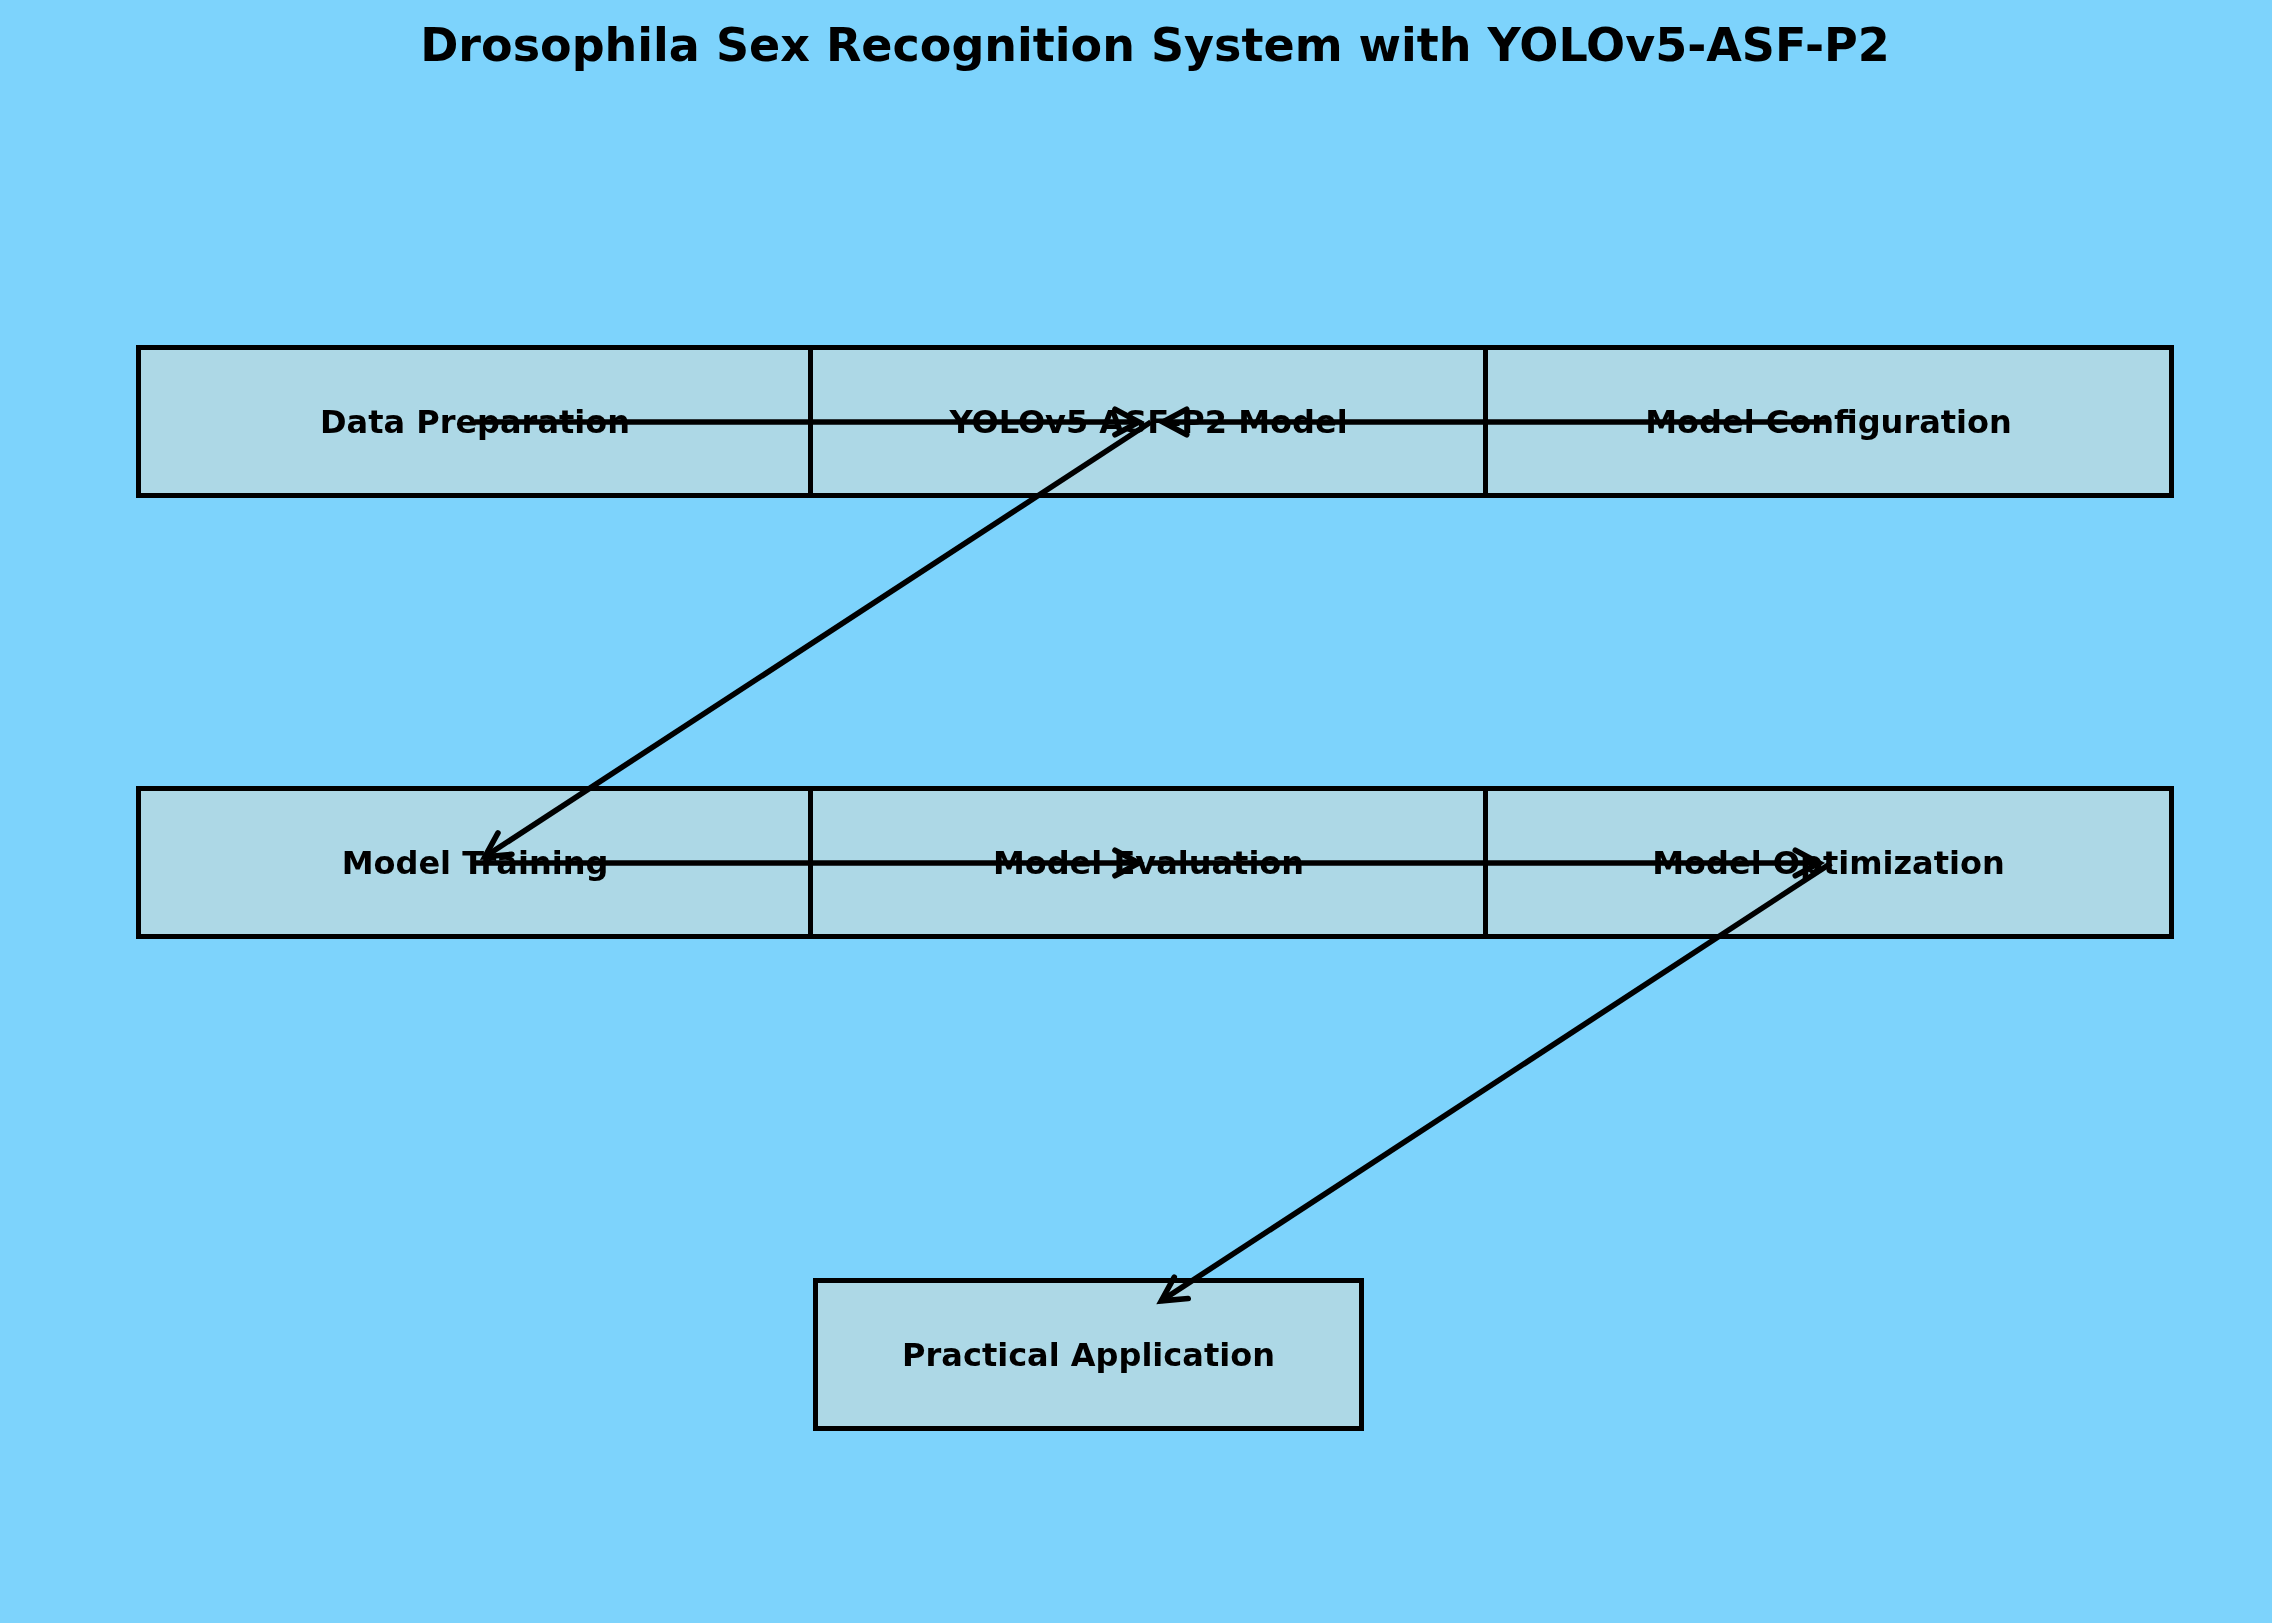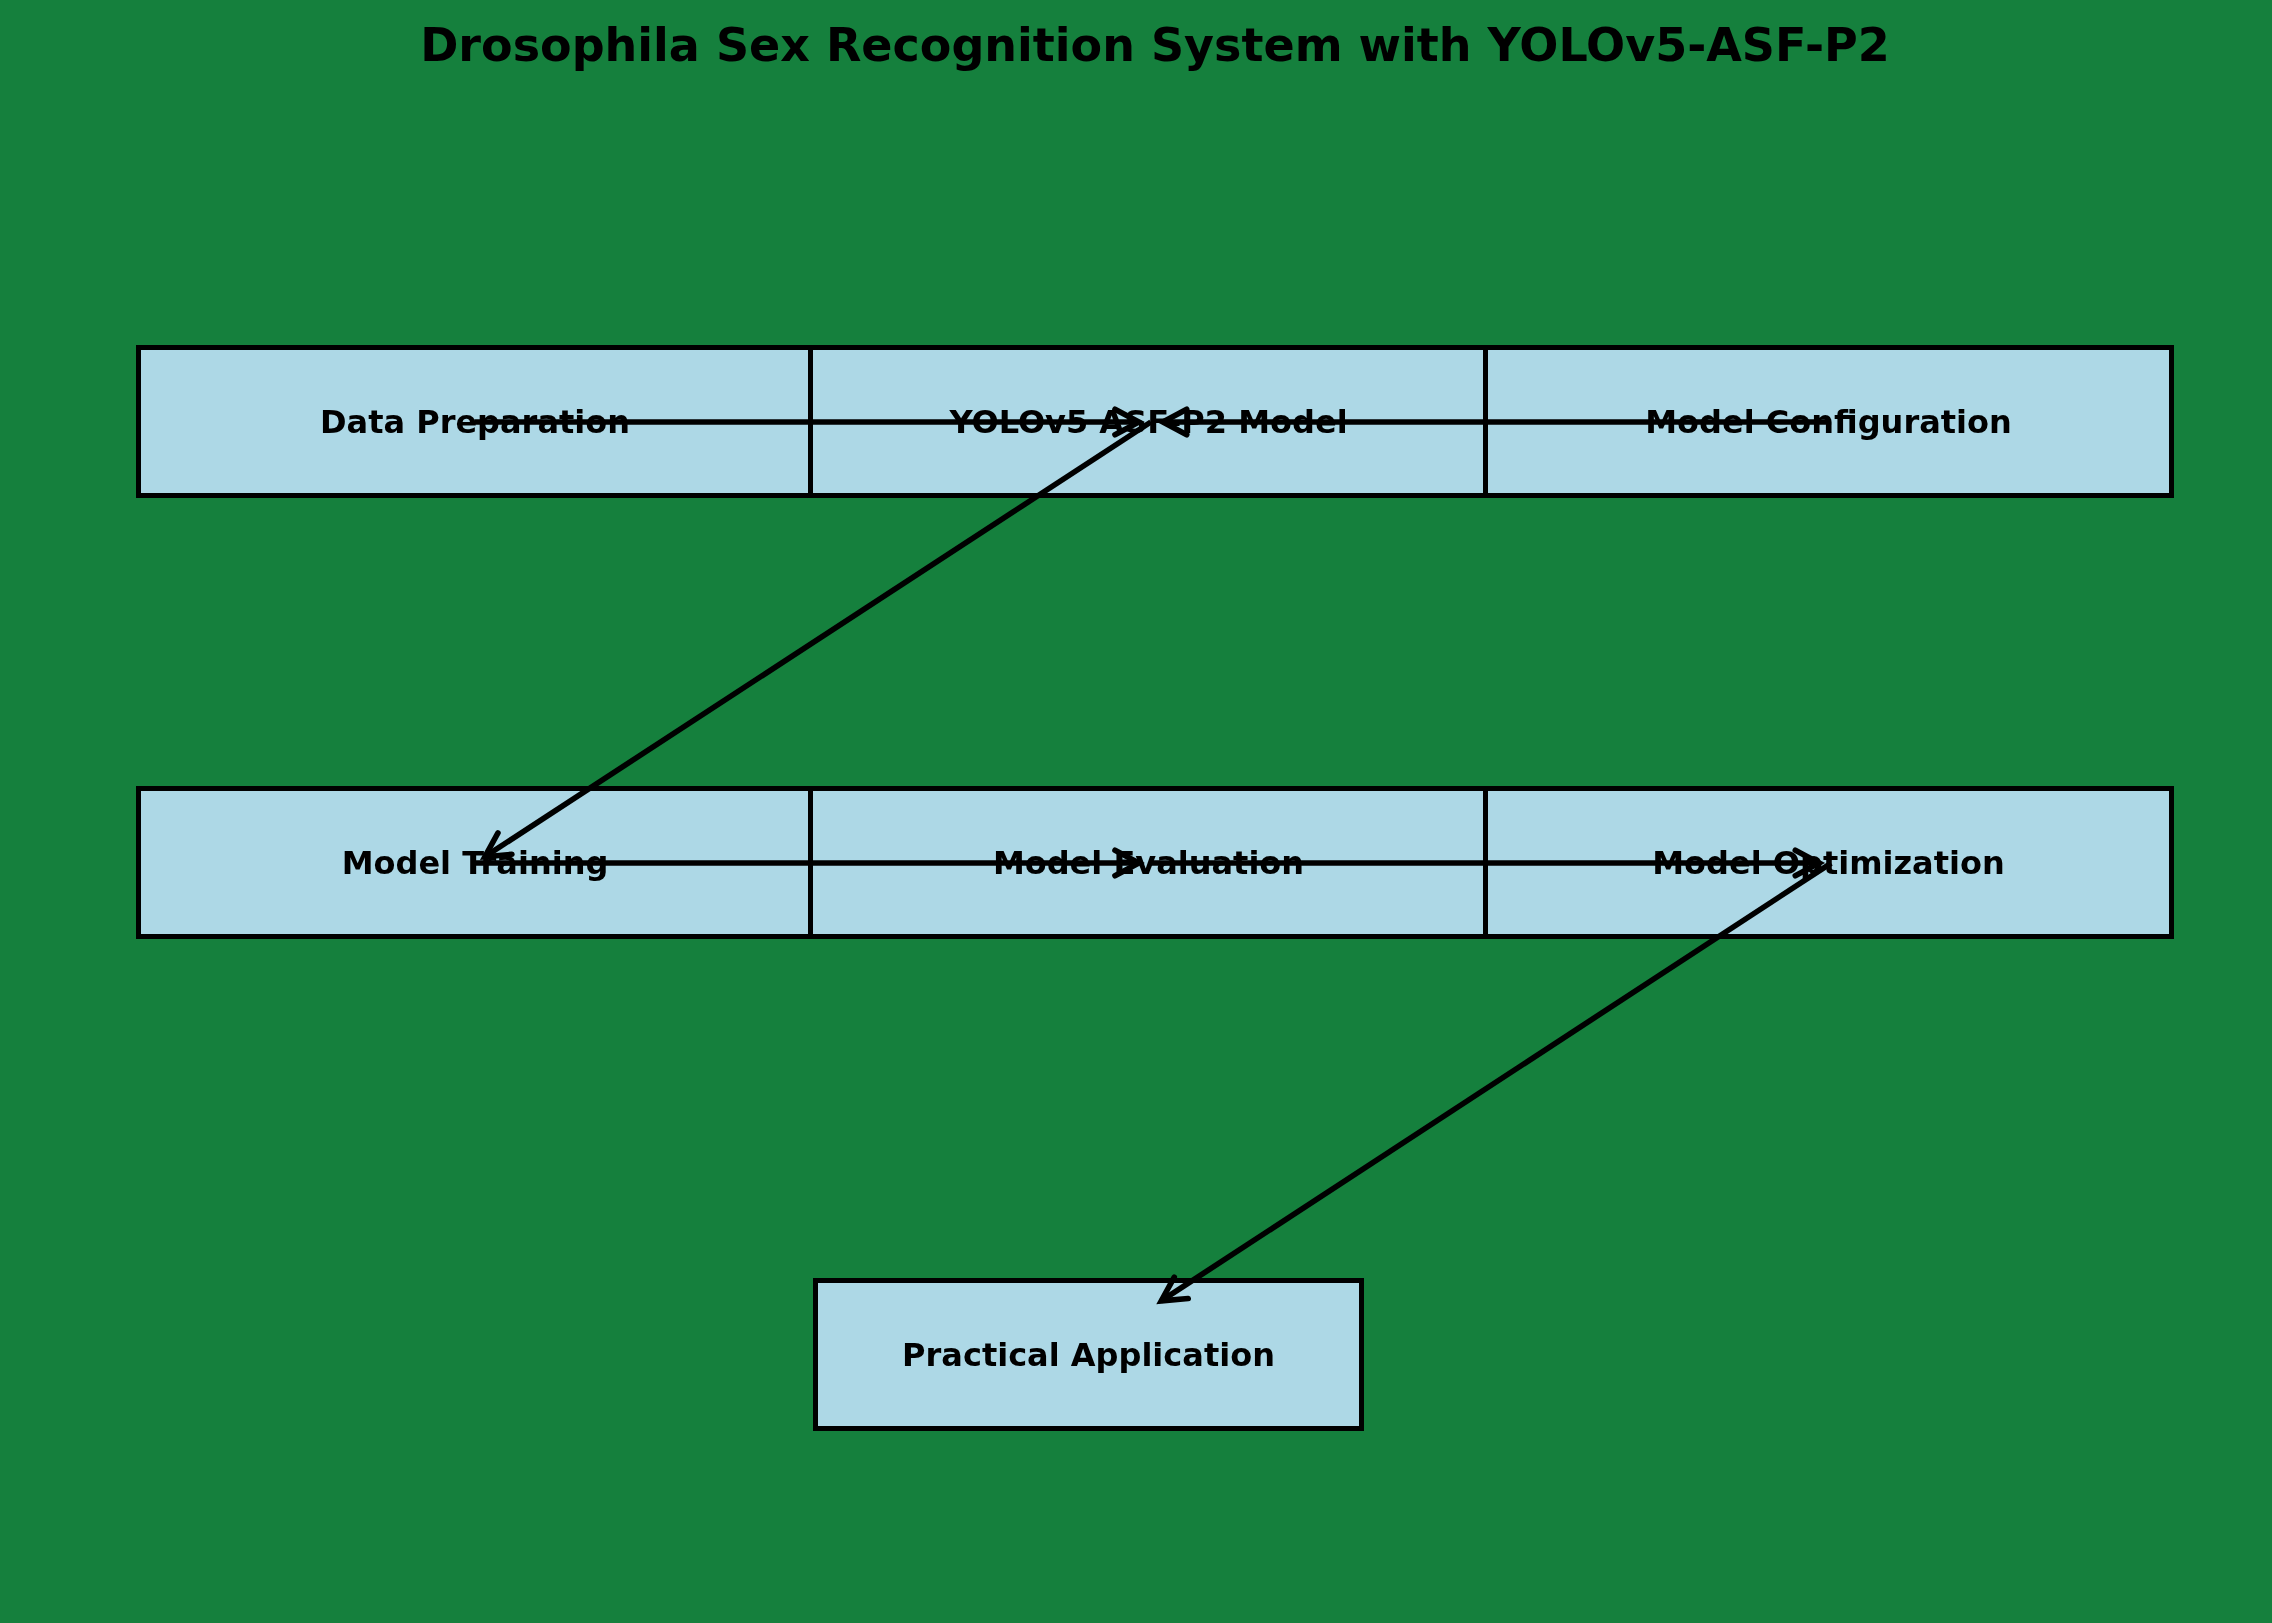--- a/index.html
+++ b/index.html
@@ -56,21 +56,21 @@
     pointer-events: none;
   }
   #arrows-layer line {
     stroke: #000000;
     stroke-width: 7;
   }
 </style>
 </head>
 <body>
 
-<div id="canvas" style="background: #15803d;">
+<div id="canvas" style="background: #7dd3fc;">
 
   <div class="page-title">Drosophila Sex Recognition System with YOLOv5-ASF-P2</div>
 
   <div class="node" id="node-data-preparation" style="background: rgb(173, 216, 230); border-color: rgb(0, 0, 0);">
     <span class="label">Data Preparation</span>
   </div>
   <div class="node" id="node-yolov5-model" style="background: rgb(173, 216, 230); border-color: rgb(0, 0, 0);">
     <span class="label">YOLOv5 ASF-P2 Model</span>
   </div>
   <div class="node" id="node-model-configuration" style="background: rgb(173, 216, 230); border-color: rgb(0, 0, 0);">

